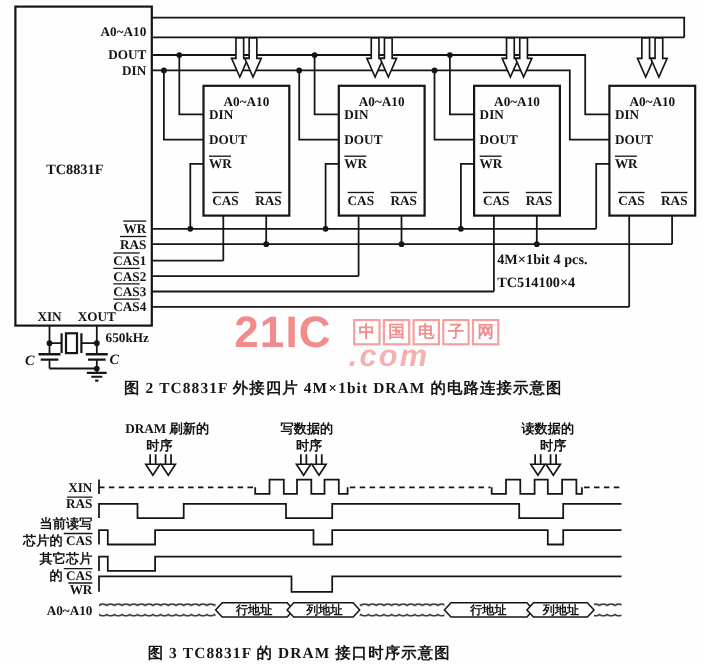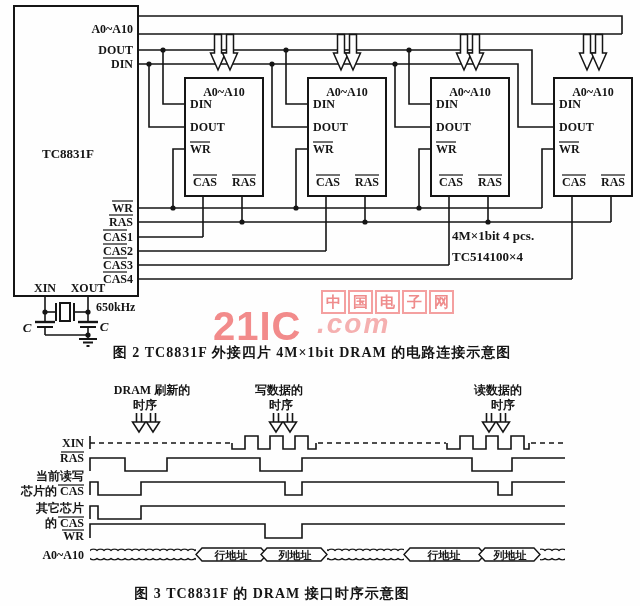--- a/index.html
+++ b/index.html
@@ -14,21 +14,21 @@
   .w{stroke:#151515;stroke-width:1.6;fill:none;}
   .bx{stroke:#151515;stroke-width:2;fill:#fefefe;}
   .ol{stroke:#151515;stroke-width:1.2;}
   .dot{fill:#151515;}
   .arr{fill:#fefefe;stroke:#151515;stroke-width:1.5;}
   .wv{stroke:#151515;stroke-width:1.6;fill:none;}
   .bub{fill:#fefefe;stroke:#151515;stroke-width:1.4;}
   
   #wm{position:absolute;left:193px;top:284px;width:280px;height:52px;pointer-events:none;}
   #wm .brand{position:absolute;left:20px;top:-4px;font-family:"Liberation Sans","DejaVu Sans",sans-serif;
-             font-weight:900;font-size:40px;color:#f28b8b;letter-spacing:1px;margin-top:24px;}
+             font-weight:900;font-size:40px;color:#f28b8b;letter-spacing:1px;}
   #wm .chars{position:absolute;left:128px;top:6px;display:flex;gap:2px;}
   #wm .chars span{display:block;width:21px;height:20px;line-height:20px;text-align:center;
              border:2px solid #f4a0a0;color:#ef8c8c;font-size:15px;font-weight:bold;
              background:rgba(255,255,255,0.55);}
   #wm .suffix{position:absolute;left:124px;top:24px;font-family:"Liberation Sans","DejaVu Sans",sans-serif;
              font-style:italic;font-weight:900;font-size:28px;color:#f5b0b0;letter-spacing:2px;text-align:right;}
 </style>
 </head>
 <body>
 

